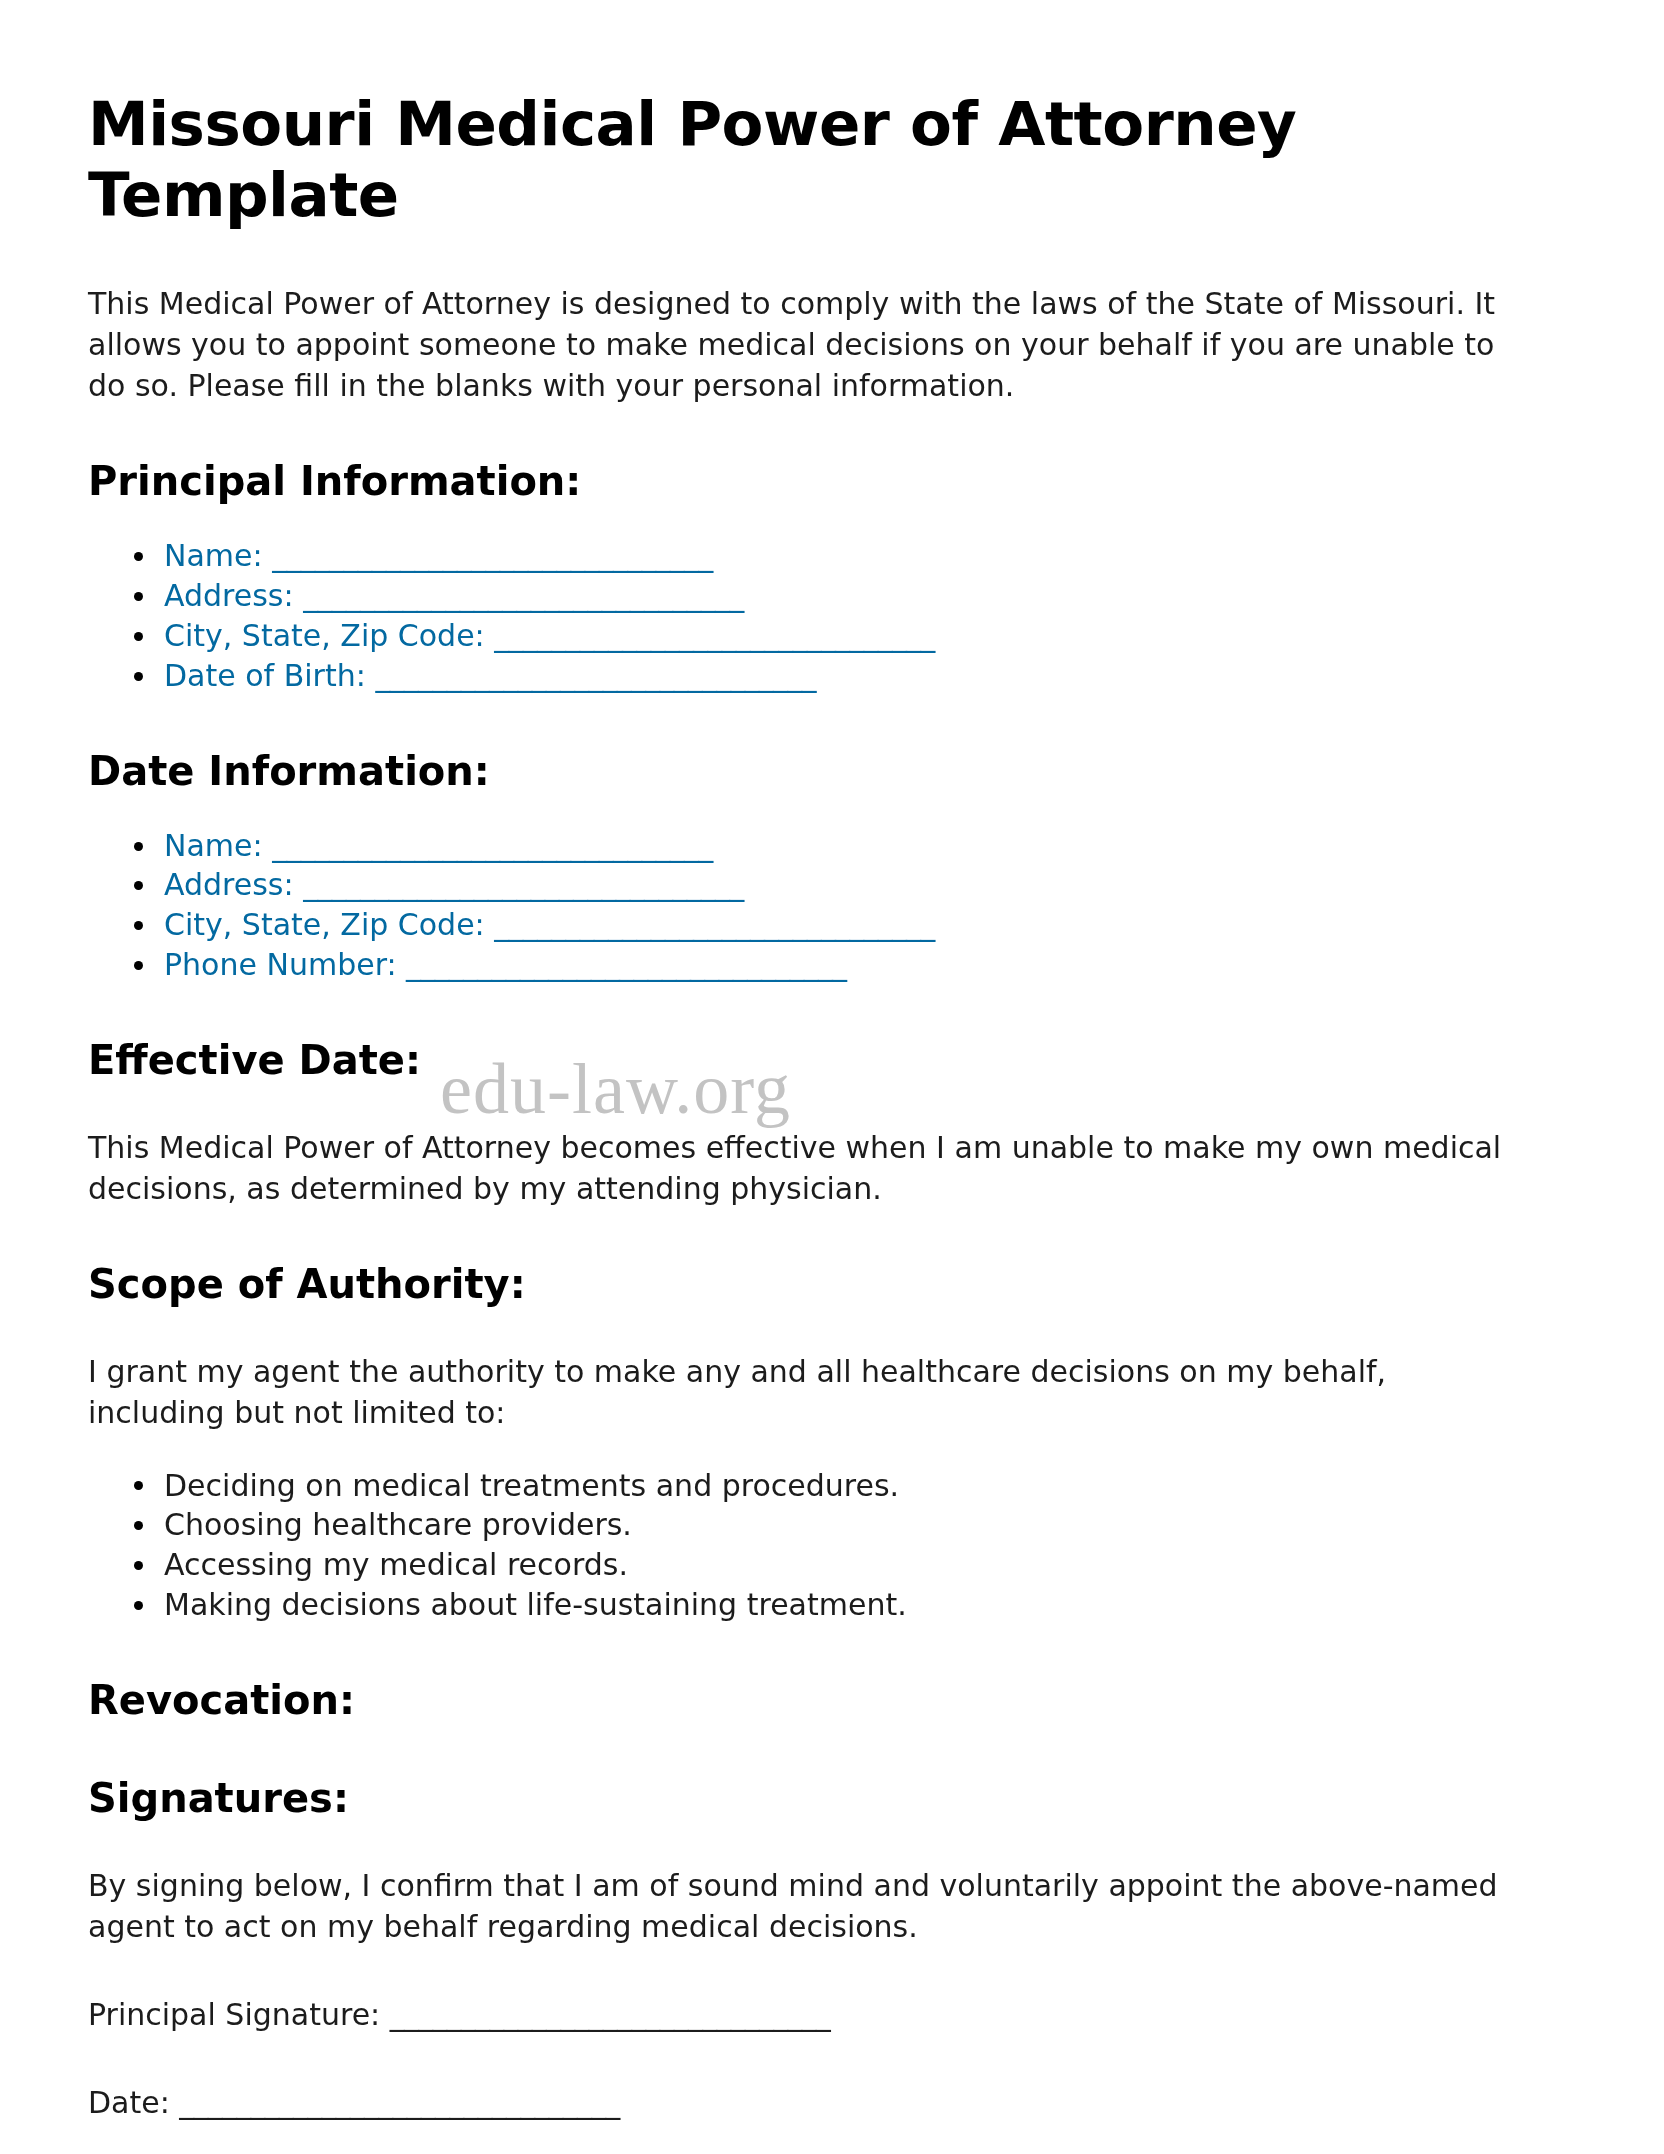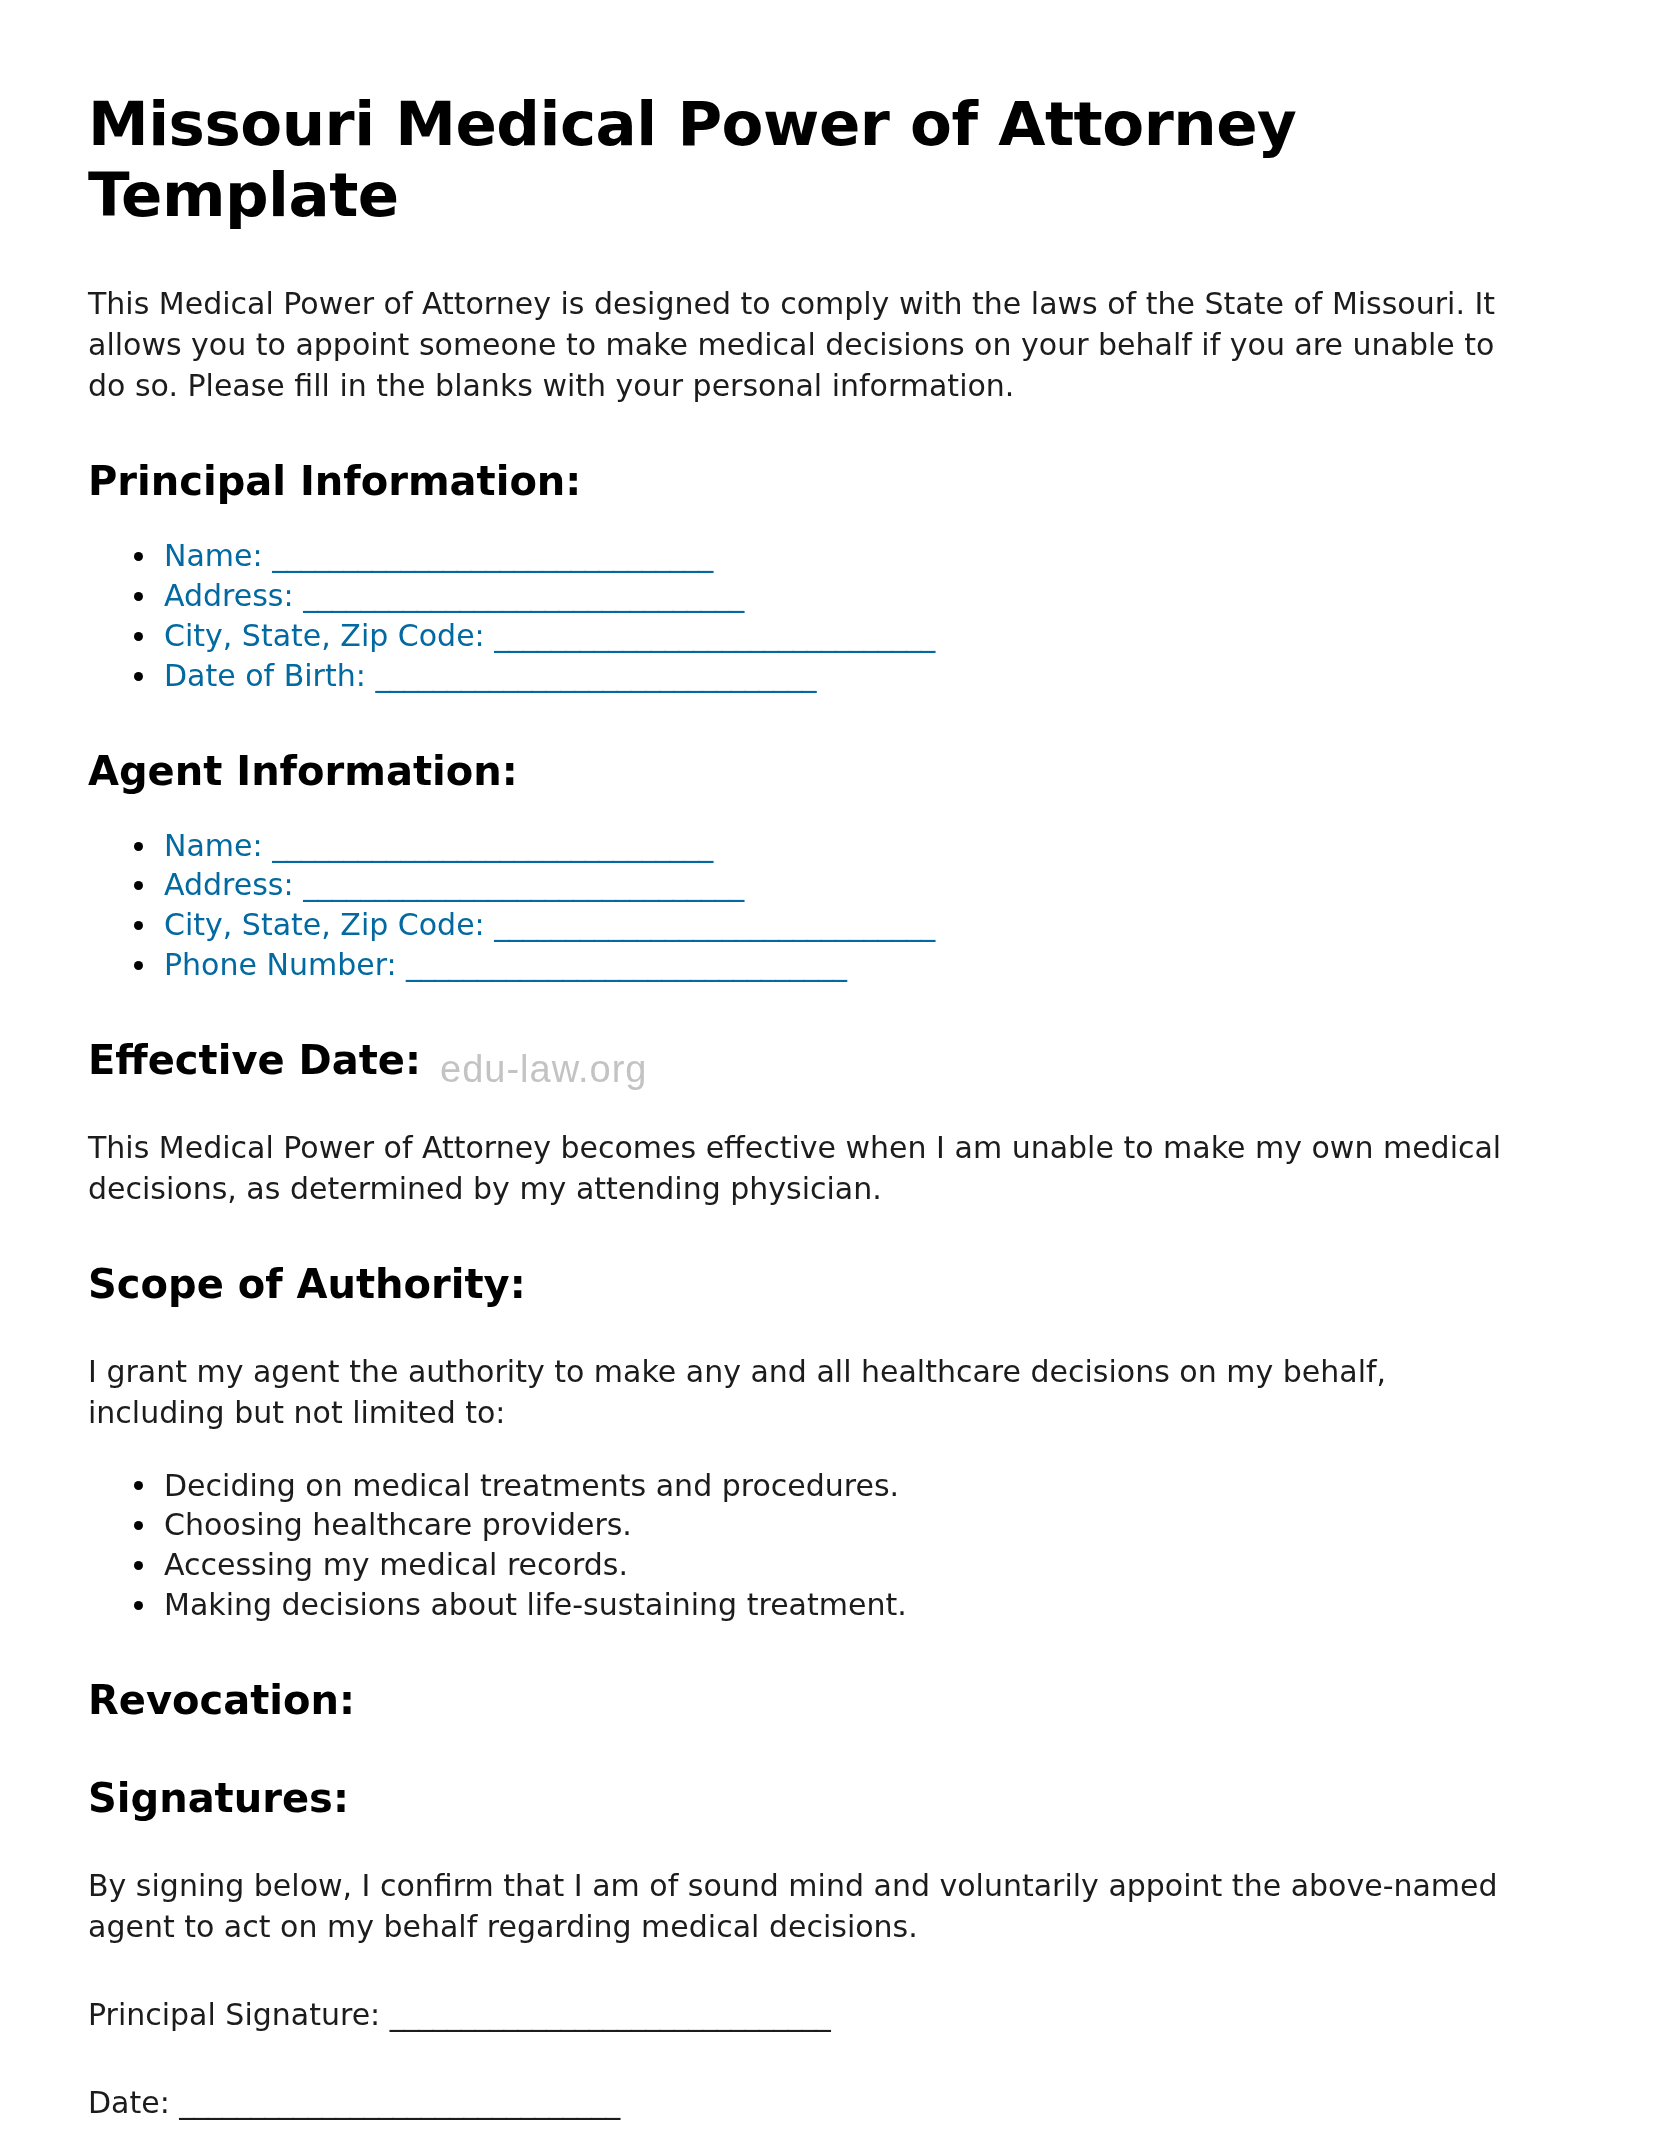--- a/index.html
+++ b/index.html
@@ -120,22 +120,22 @@
     line-height: 1.33;
     margin: 48px 0 0 0;
     color: #1c1c1c;
     white-space: nowrap;
   }
 
   .watermark {
     position: absolute;
     left: 440px;
     top: 1048px;
-    font-family: Liberation Sans, sans-serif;
-    font-size: 38px;
+    font-family: Liberation Serif, serif;
+    font-size: 72px;
     letter-spacing: 1px;
     color: #b9b9b9;
     opacity: 0.85;
     pointer-events: none;
     white-space: nowrap;
     user-select: none;
   }
 </style>
 </head>
 <body>
@@ -156,21 +156,21 @@
       <span class="bullet-dot"></span><span>Address:</span>&nbsp;<span class="blank-rule">_______________________________</span>
     </li>
     <li>
       <span class="bullet-dot"></span><span>City, State, Zip Code:</span>&nbsp;<span class="blank-rule">_______________________________</span>
     </li>
     <li>
       <span class="bullet-dot"></span><span>Date of Birth:</span>&nbsp;<span class="blank-rule">_______________________________</span>
     </li>
   </ul>
 
-  <h2 class="section-heading">Agent Information:</h2>
+  <h2 class="section-heading">Date Information:</h2>
 
   <ul class="blank-list">
     <li>
       <span class="bullet-dot"></span><span>Name:</span>&nbsp;<span class="blank-rule">_______________________________</span>
     </li>
     <li>
       <span class="bullet-dot"></span><span>Address:</span>&nbsp;<span class="blank-rule">_______________________________</span>
     </li>
     <li>
       <span class="bullet-dot"></span><span>City, State, Zip Code:</span>&nbsp;<span class="blank-rule">_______________________________</span>

